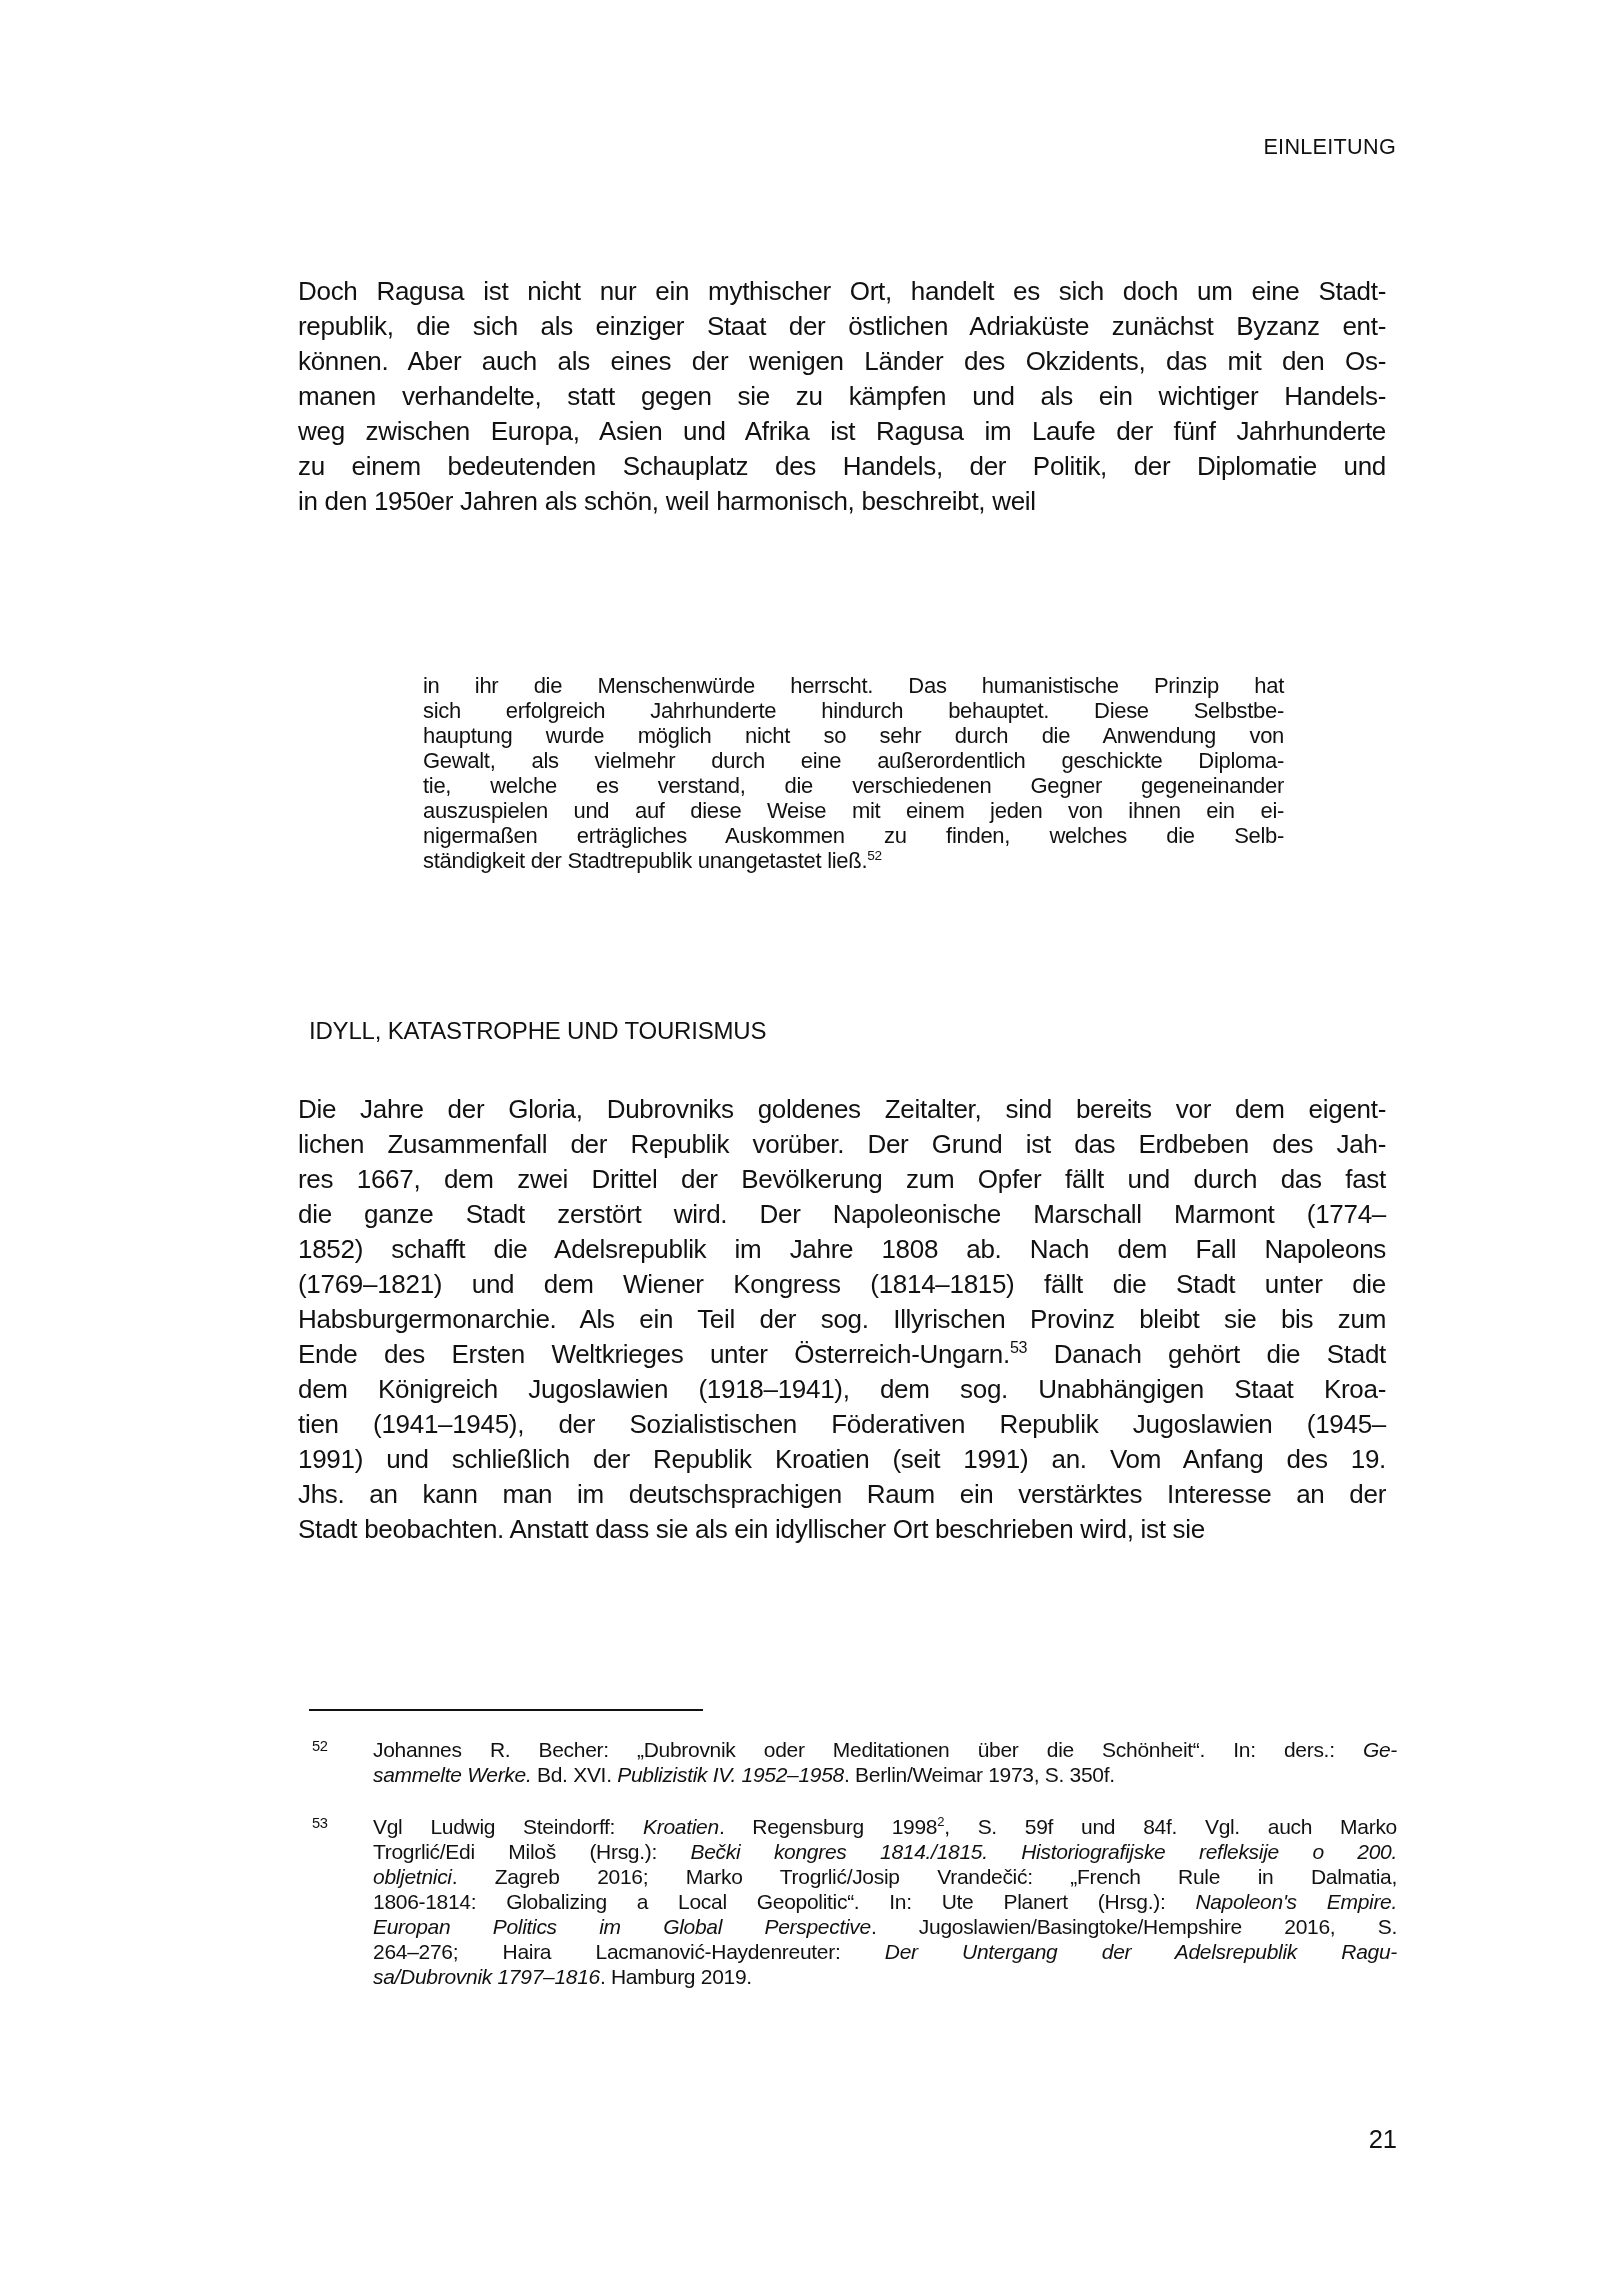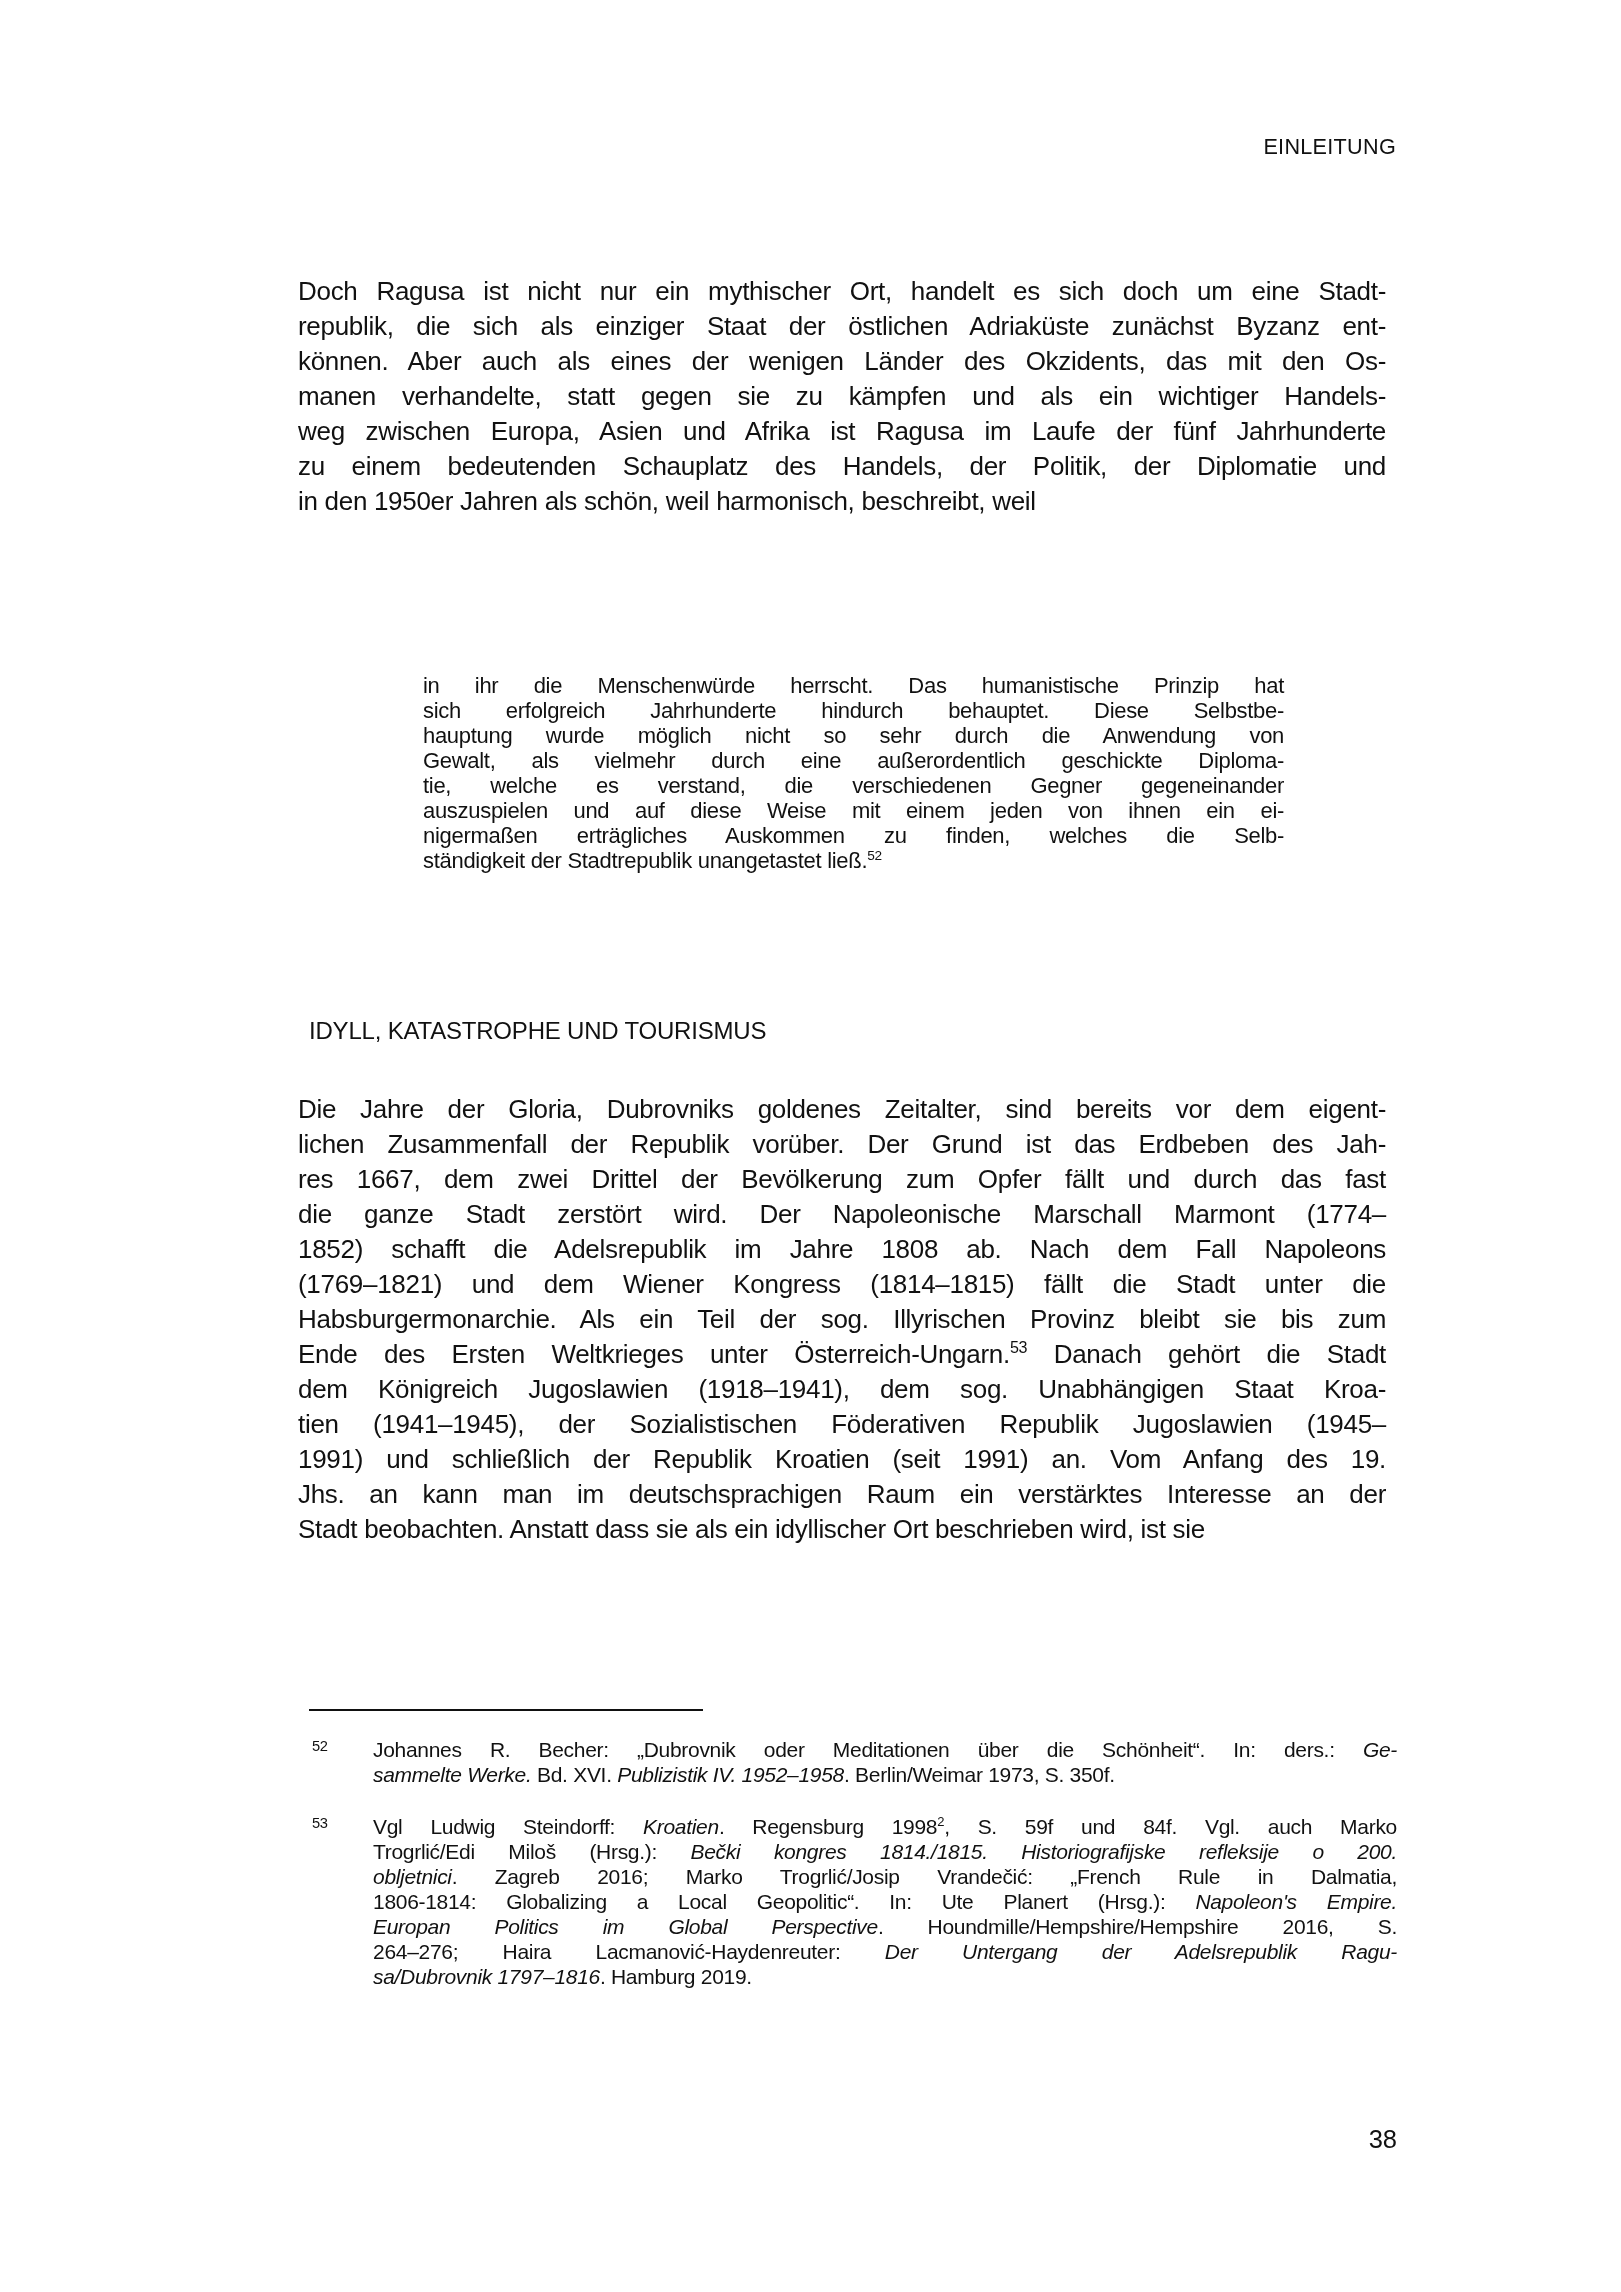--- a/index.html
+++ b/index.html
@@ -82,20 +82,20 @@
   </div>
 </div>
 
 <div class="footnote fn53">
   <span class="fn-num">53</span>
   <div class="fn-body">
     <span class="line"><span>Vgl Ludwig Steindorff: </span><em>Kroatien</em><span>. Regensburg 1998</span><sup>2</sup><span>, S. 59f und 84f. Vgl. auch Marko</span></span>
     <span class="line"><span>Trogrlić/Edi Miloš (Hrsg.): </span><em>Bečki kongres 1814./1815. Historiografijske refleksije o 200.</em></span>
     <span class="line"><em>obljetnici</em><span>. Zagreb 2016;  Marko Trogrlić/Josip Vrandečić: „French Rule in Dalmatia,</span></span>
     <span class="line"><span>1806-1814: Globalizing a Local Geopolitic“. In: Ute Planert (Hrsg.): </span><em>Napoleon's Empire.</em></span>
-    <span class="line"><em>Europan Politics im Global Perspective</em><span>. Houndmille/Hempshire/Hempshire 2016, S.</span></span>
+    <span class="line"><em>Europan Politics im Global Perspective</em><span>. Jugoslawien/Basingtoke/Hempshire 2016, S.</span></span>
     <span class="line"><span>264–276; Haira Lacmanović-Haydenreuter: </span><em>Der Untergang der Adelsrepublik Ragu-</em></span>
     <span class="line last"><em>sa/Dubrovnik 1797–1816</em><span>. Hamburg 2019.</span></span>
   </div>
 </div>
 
-<div class="page-number">38</div>
+<div class="page-number">21</div>
 
 
 </body></html>

